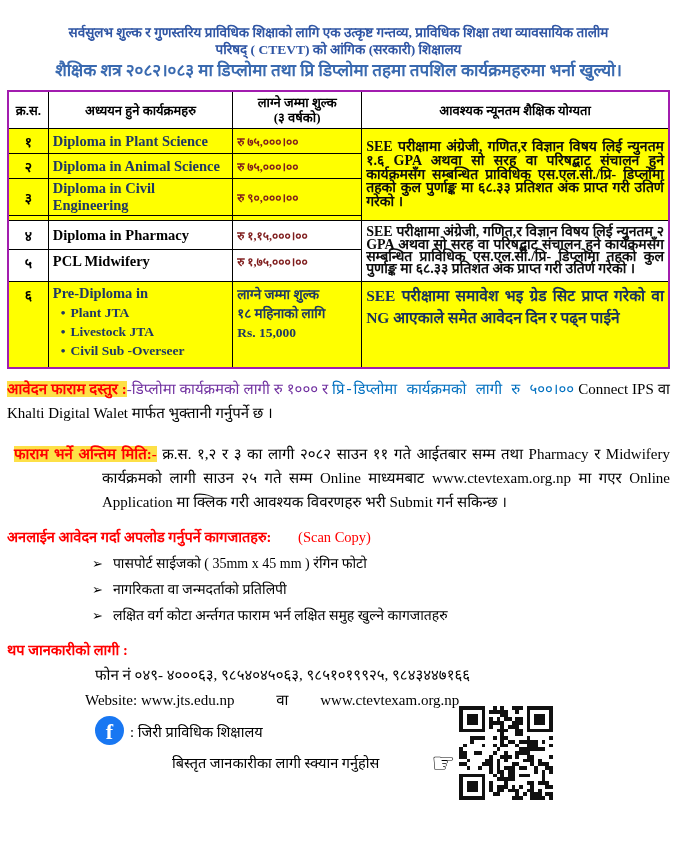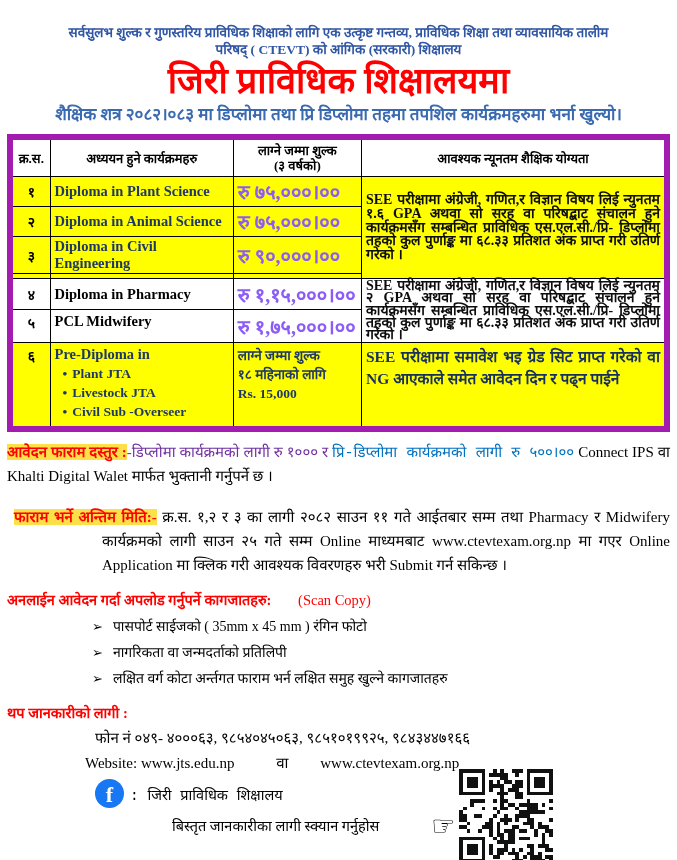--- a/index.html
+++ b/index.html
@@ -20,36 +20,36 @@
     font-size:36px;line-height:42px;margin:2px 0 2px 0;
   }
   .subtitle{
     margin:2px auto 8px auto;max-width:636px;text-align:center;
     color:#3a6ab0;font-size:17px;line-height:22px;font-weight:600;
   }
 
   
   table.programs{
     border-collapse:collapse;margin-left:7px;width:663px;table-layout:fixed;
-    border:6px solid #a21caf;
+    border:2px solid #a21caf;
   }
   table.programs td,table.programs th{
     border:1.5px solid #000;padding:1px 4px;vertical-align:middle;
   }
   col.c-sn{width:40px;}col.c-prog{width:183px;}col.c-fee{width:128px;}col.c-qual{width:305px;}
   tr.thead th{
     background:#ffffff;color:#000;font-size:13px;line-height:15px;
     font-weight:bold;text-align:center;height:34px;
   }
   .bg-y{background:#ffff00;}
   .bg-w{background:#ffffff;}
   td.sn{font-size:14px;font-weight:bold;text-align:center;}
   td.prog{font-size:14.5px;font-weight:bold;padding-left:8px;}
   .navy{color:#1f3864;}
-  td.fee{font-size:20px;font-weight:bold;padding-left:10px;color:#8b5cf6;}
+  td.fee{font-size:12px;font-weight:bold;padding-left:10px;color:#7f1d1d;}
   tr.r-g1{height:25px;}
   tr.r-spacer1{height:5px;}
   tr.r-g2a{height:29px;}
   tr.r-g2b{height:32px;vertical-align:top;}
   tr.r-g2b td{vertical-align:top;padding-top:3px;}
   td.qual{
     font-size:14px;line-height:13.8px;font-weight:bold;color:#0d0d0d;
     text-align:justify;vertical-align:top;padding:3px 5px 2px 5px;
   }
   td.qualB{line-height:12.3px;}
@@ -88,35 +88,34 @@
   .phone-line{margin:4px 0 0 88px;font-size:15px;line-height:22px;color:#000;}
   .website-line{margin:3px 0 0 78px;font-size:15px;line-height:22px;color:#000;}
   .website-line .or{margin:0 28px 0 38px;}
   .fb-row{margin:4px 0 0 88px;display:flex;align-items:center;height:32px;}
   .fb-icon{
     width:29px;height:29px;border-radius:50%;background:#1877f2;color:#fff;
     display:inline-flex;align-items:center;justify-content:center;
     font-weight:bold;font-size:22px;font-family:"Liberation Serif",serif;
     margin-right:6px;line-height:1;padding-top:3px;box-sizing:border-box;
   }
-  .fb-name{font-size:14.5px;color:#000;font-family:Liberation Mono, monospace;}
+  .fb-name{font-size:14.5px;color:#000;}
   .scan-row{margin:0 0 0 165px;font-size:14.5px;color:#000;display:flex;align-items:center;}
   .finger-icon{font-size:27px;margin-left:52px;font-family:"DejaVu Sans",sans-serif;color:#000;}
   .qr-box{
     position:absolute;left:452px;top:66px;width:94px;height:94px;background:#fff;
   }
   .qr-box svg{display:block;}
 </style>
 </head>
 <body>
 
 <div class="page">
 
   <div class="tagline">सर्वसुलभ शुल्क र गुणस्तरिय प्राविधिक शिक्षाको लागि एक उत्कृष्ट गन्तव्य, प्राविधिक शिक्षा तथा व्यावसायिक तालीम परिषद् ( CTEVT) को आंगिक (सरकारी) शिक्षालय</div>
-  <div class="main-title">जिरी प्राविधिक शिक्षालयमा</div>
   <div class="subtitle">शैक्षिक शत्र २०८२।०८३ मा डिप्लोमा तथा प्रि डिप्लोमा तहमा तपशिल कार्यक्रमहरुमा भर्ना खुल्यो।</div>
 
   <table class="programs">
     <colgroup>
         <col class="c-sn">
         <col class="c-prog">
         <col class="c-fee">
         <col class="c-qual">
       </colgroup>
     <tbody>

